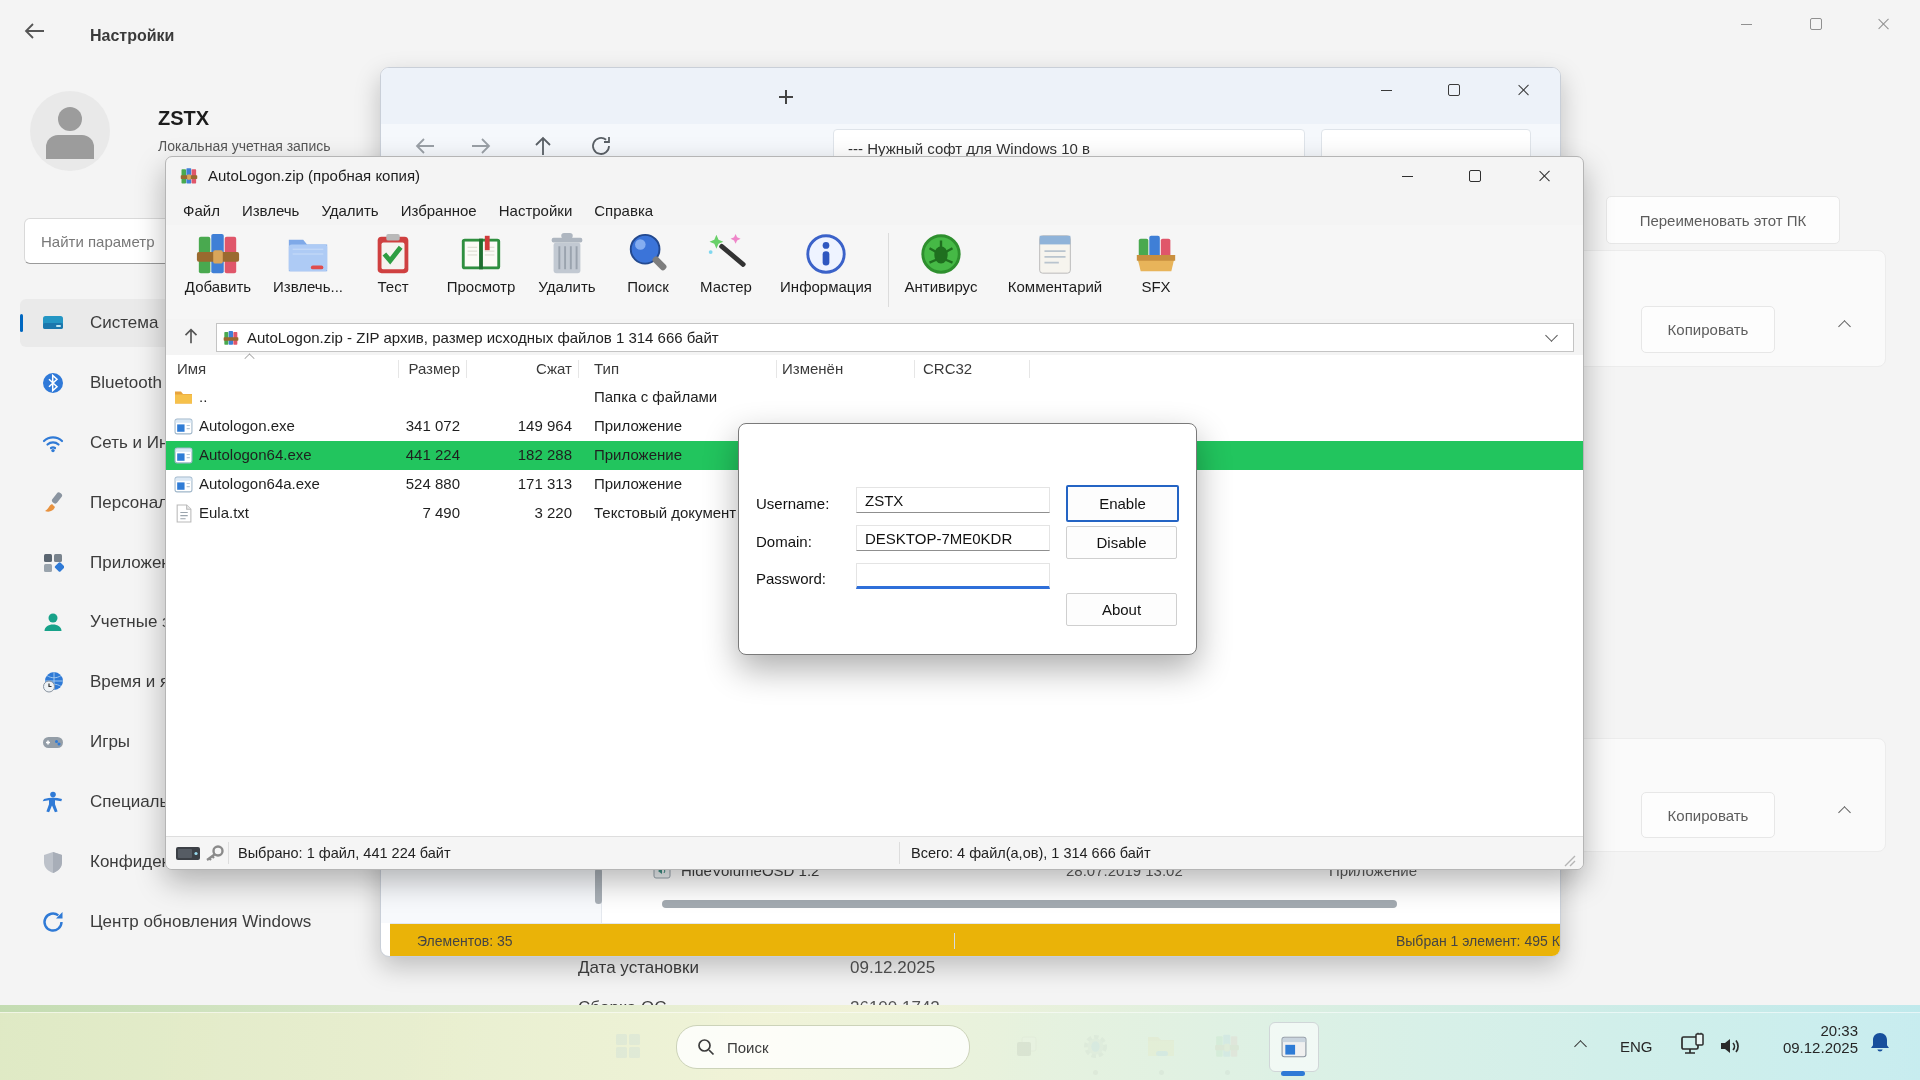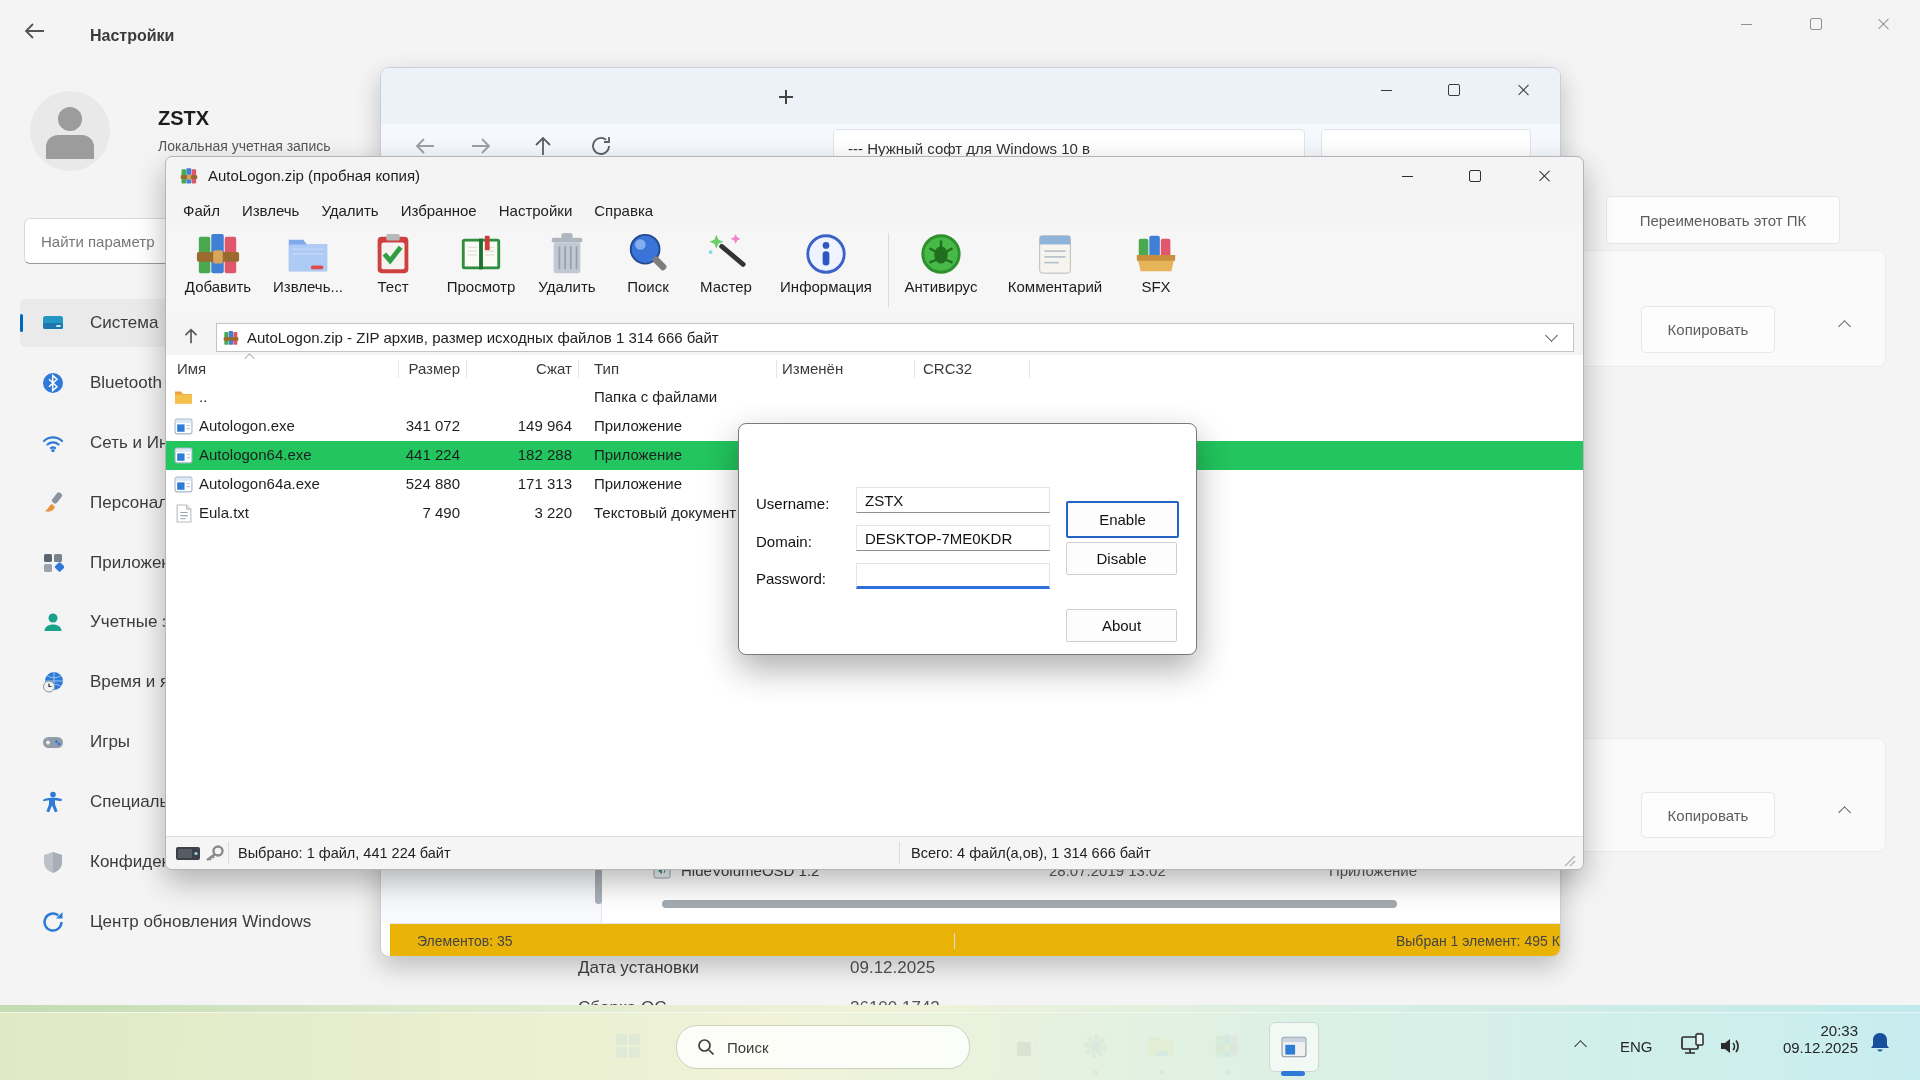--- a/index.html
+++ b/index.html
@@ -70,21 +70,21 @@
     font-size:14.5px;color:#222;}
   
   #autologon{left:738px;top:423px;width:457px;height:230px;background:#fff;border:1px solid #7a7a7a;border-radius:8px;
     box-shadow:0 14px 34px rgba(0,0,0,.32);z-index:4;overflow:hidden;}
   .dlg-title{position:absolute;left:0;top:0;width:100%;height:39px;
     background:linear-gradient(180deg,#eef8f3,#e3f2ec);display:flex;align-items:center;}
   .dlg-lab{position:absolute;left:17px;font-size:15px;color:#111;}
   .dlg-field{position:absolute;left:117px;width:194px;height:26px;background:#fff;border:1px solid #e4e4e4;
     border-bottom:1px solid #8f8f8f;font-size:15px;color:#111;line-height:26px;padding-left:8px;box-sizing:border-box;}
   .dlg-btn{position:absolute;left:327px;width:109px;background:#fdfdfd;border:1px solid #cfcfcf;border-radius:2px;
-    display:flex;align-items:center;justify-content:center;font-size:15px;color:#111;margin-top:16px;}
+    display:flex;align-items:center;justify-content:center;font-size:15px;color:#111;}
   
   #taskbar{left:0;top:1012px;width:1920px;height:68px;z-index:5;
     background:linear-gradient(90deg,rgba(225,234,198,.93),rgba(240,243,216,.93) 40%,rgba(216,240,232,.93) 74%,rgba(200,237,239,.93));
     border-top:1px solid rgba(255,255,255,.55);}
   .tb-ic{position:absolute;top:1024px;width:44px;height:44px;display:flex;align-items:center;justify-content:center;}
   .tb-dot{position:absolute;top:1070px;width:5px;height:5px;border-radius:50%;background:#7e7e7e;}
   .tray-txt{font-size:15px;color:#262626;}
 </style>
 </head>
 <body>
@@ -259,21 +259,21 @@
     </div>
 
     <div class="abs" style="left:0;top:145px;width:220px;height:710px;background:#f7f9fc;border-right:1px solid #e4e8ee"></div>
     <div class="abs" style="left:214px;top:800px;width:7px;height:36px;border-radius:4px;background:#a8afb6"></div>
     <svg class="abs" style="left:272px;top:794px" width="18" height="18" viewBox="0 0 18 18">
         <rect x="1" y="2" width="16" height="14" rx="2" fill="#eef2f4" stroke="#98a4ad"></rect>
         <path d="M5 9l4-3v6z" fill="#3c8f84"></path>
         <path d="M11 7a3 3 0 0 1 0 4" stroke="#3c8f84" fill="none"></path>
       </svg>
     <div class="abs nowrap" style="left:300px;top:794px;font-size:15px;color:#3f3f3f">HideVolumeOSD 1.2</div>
-    <div class="abs nowrap" style="left:668px;top:794px;font-size:15px;color:#5a5a5a">28.07.2019 13:02</div>
+    <div class="abs nowrap" style="left:685px;top:794px;font-size:15px;color:#5a5a5a">28.07.2019 13:02</div>
     <div class="abs nowrap" style="left:948px;top:794px;font-size:15px;color:#5a5a5a">Приложение</div>
     <div class="abs" style="left:281px;top:832px;width:735px;height:8px;border-radius:4px;background:#a3aab1"></div>
     <div class="exp-status">
       <span style="margin-left:27px">Элементов: 35</span>
       <span style="margin-left:14px;width:1px;height:16px;background:#d6dbe1"></span>
       <span style="margin-left:14px">Выбран 1 элемент: 495 КБ</span>
 
     </div>
   </div>
 

